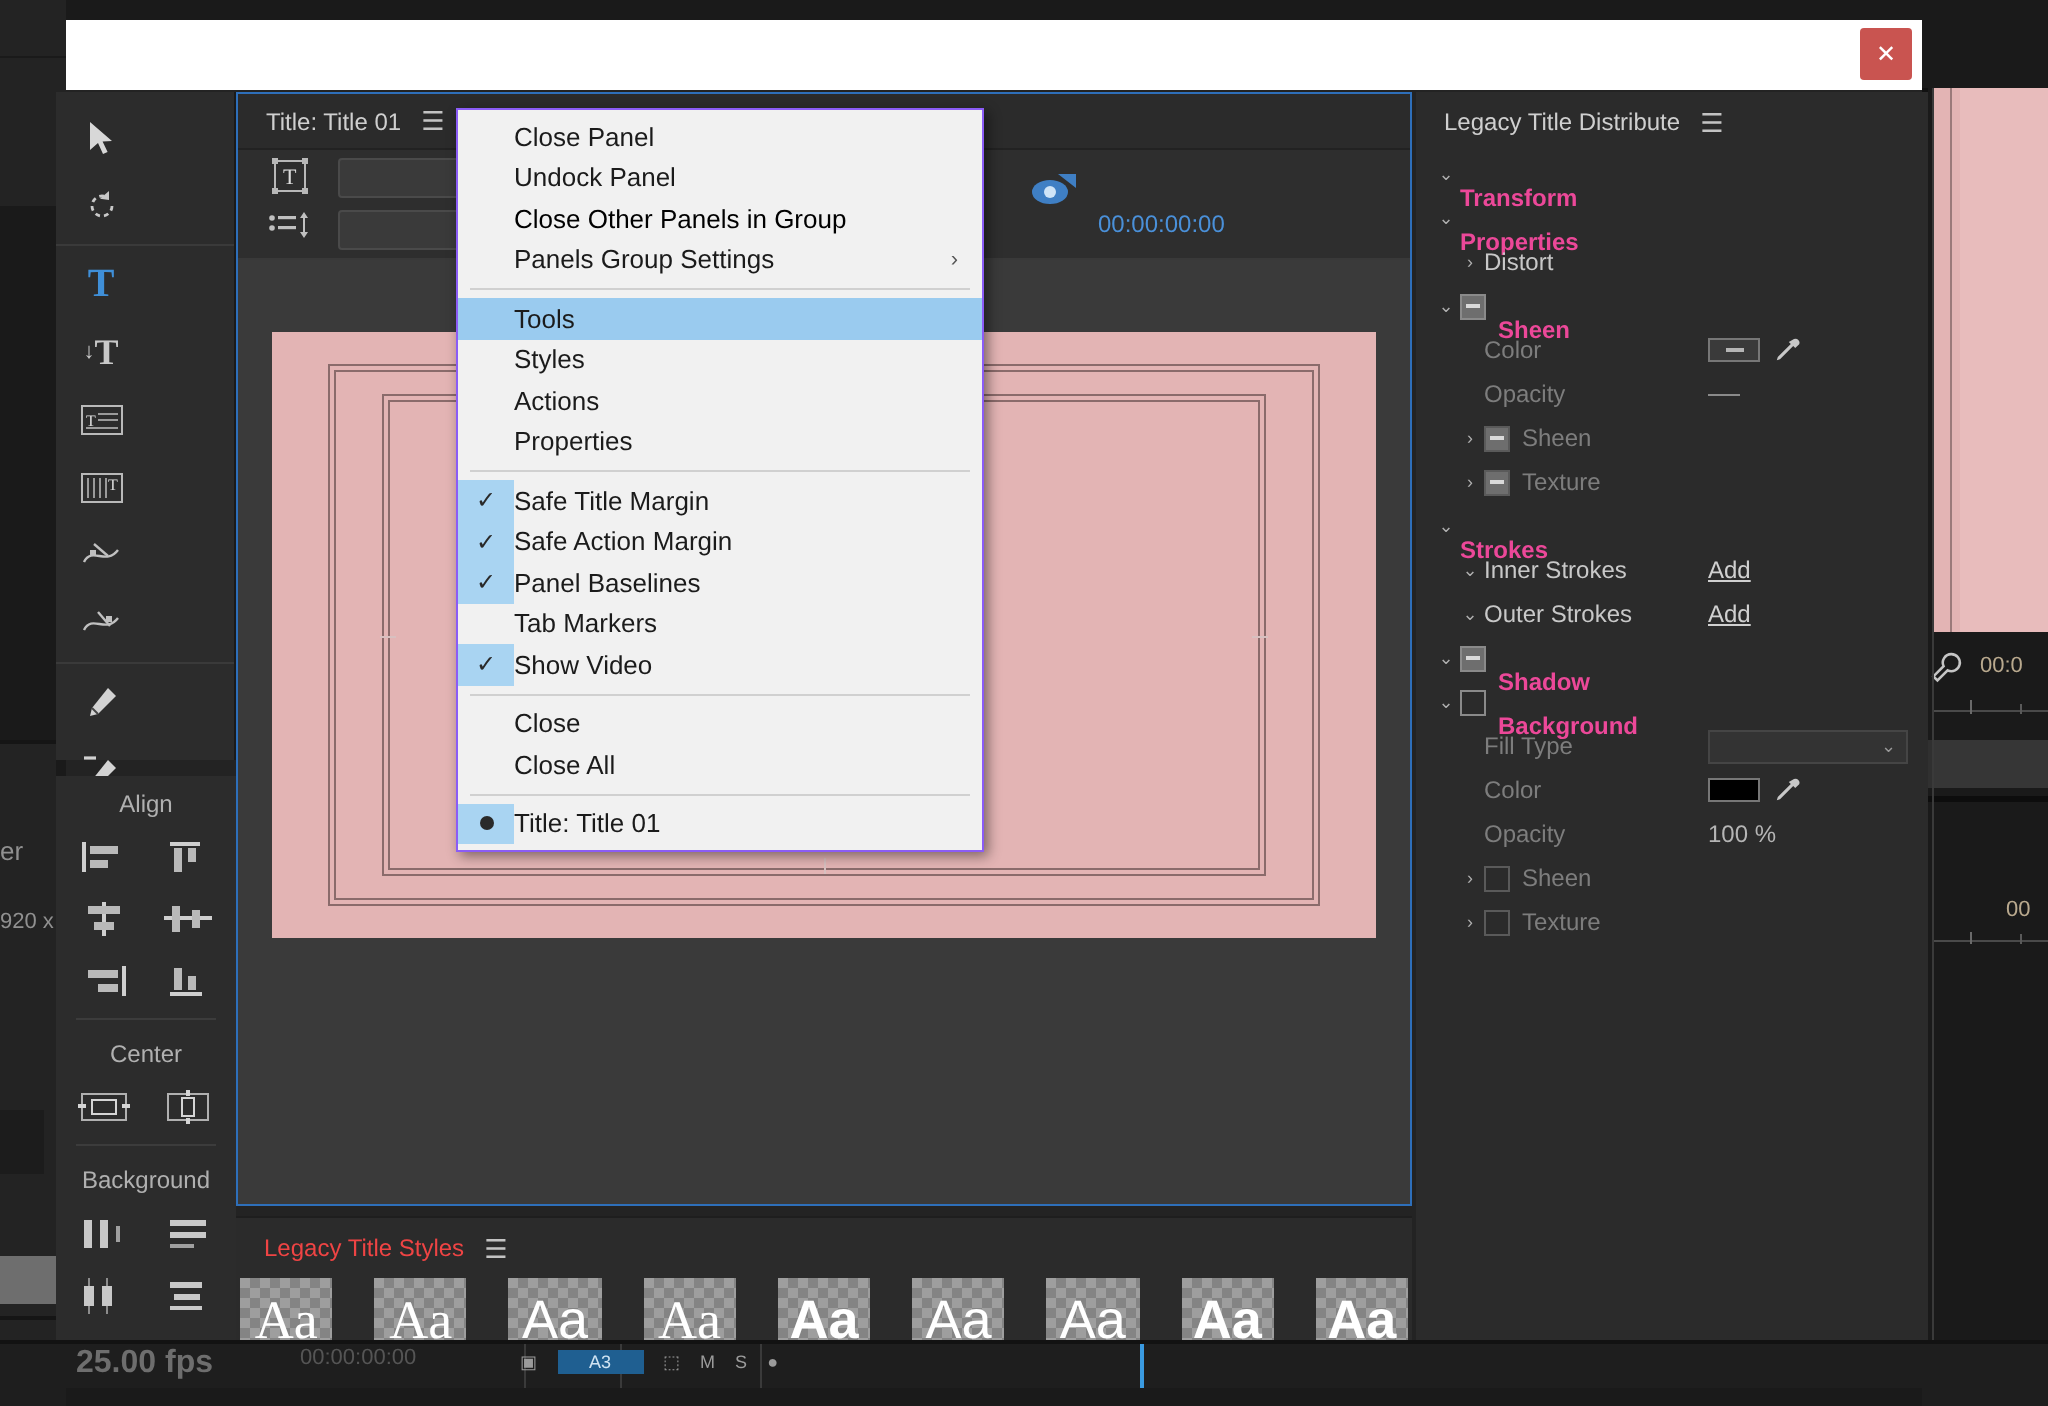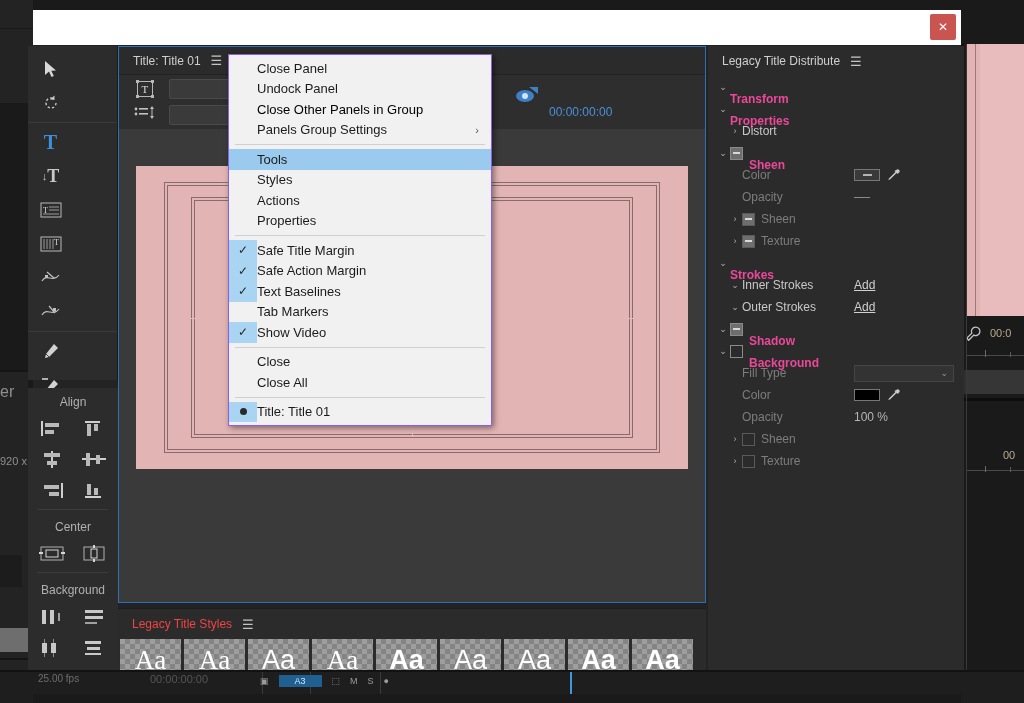--- a/index.html
+++ b/index.html
@@ -62,21 +62,21 @@
   .safe-rect { position:absolute; border:1px solid #8a6b6b; }
   #crosshair-l { position:absolute; left:54px; top:50%; width:8px; height:1px; background:#d8c0c0; }
   #crosshair-r { position:absolute; right:54px; top:50%; width:8px; height:1px; background:#d8c0c0; }
   #crosshair-b { position:absolute; bottom:32px; left:50%; width:1px; height:8px; background:#d8c0c0; }
 
   
   #styles-panel { left:118px; top:608px; width:588px; height:95px; background:#2b2b2b;
      border-top:1px solid #1e1e1e; }
   #styles-tabbar { height:30px; display:flex; align-items:center; padding-left:14px; }
   #styles-label { color:#ef4444; font-size:12px; }
-  #styles-strip { display:flex; padding:0 2px; gap:3px;align-items:center; }
+  #styles-strip { display:flex; padding:0 2px; gap:21px;align-items:center; }
   .style-sw { width:61px; height:42px;
      background-color:#9e9e9e;
      background-image:
        linear-gradient(45deg,#848484 25%,transparent 25%,transparent 75%,#848484 75%),
        linear-gradient(45deg,#848484 25%,transparent 25%,transparent 75%,#848484 75%);
      background-size:10px 10px; background-position:0 0,5px 5px;
      display:flex; align-items:center; justify-content:center;
      font-family:"Liberation Serif", serif; font-size:27px; color:#fff; cursor:pointer;
      overflow:hidden; }
 
@@ -115,26 +115,26 @@
   #right-tc2 { left:1003px; top:449px; color:#b9a98e; font-size:11px; }
   #right-sel { left:955px; top:370px; width:69px; height:24px; background:#303030; }
   #right-sel2 { left:966px; top:370px; width:58px; height:24px; background:#363636; }
 
   
   #tl-area { left:0px; top:672px; width:1024px; height:31px; background:#1e1e1e; }
   #tl-headerbar { position:absolute; left:260px; top:674px; width:400px; height:14px;
      display:flex; align-items:center; gap:10px; color:#9b9b9b; font-size:9px; }
   #tl-a3 { background:#1f5f91; color:#cfe3f2; padding:1px 16px; font-size:9px; }
   #tl-playhead { position:absolute; left:570px; top:672px; width:2px; height:31px; background:#3a9ae0; }
-  #fps-label { position:absolute; left:38px; top:673px; color:#6e6e6e; font-size:10px; }
+  #fps-label { position:absolute; left:38px; top:673px; color:#6e6e6e; font-size:16px;font-weight:bold; }
   #tl-tc-ghost { position:absolute; left:150px; top:673px; color:#555; font-size:11px; }
 
   
   #leftpart { left:0; top:370px; width:28px; height:333px; background:#232323; }
-  #lp-text1 { position:absolute; left:0px; top:383px; color:#909090; font-size:16px; }
+  #lp-text1 { position:absolute; left:0px; top:418px; color:#909090; font-size:13px; }
   #lp-text2 { position:absolute; left:0px; top:455px; color:#909090; font-size:11px; }
   #lp-box { position:absolute; left:0px; top:555px; width:22px; height:32px; background:#1c1c1c; }
   #lp-box2 { position:absolute; left:0px; top:628px; width:28px; height:24px; background:#6e6e6e; }
 
   
   #ctx-menu { left:228px; top:54px; width:264px; background:#f1f1f1;
      border:1px solid #8b5cf6; box-shadow:2px 2px 6px rgba(0,0,0,.45); z-index:50;
      padding:3px 0; font-size:13px; color:#1b1b1b; }
   .mi { display:flex; align-items:center; height:20.5px; cursor:pointer; }
   .mi .mark { width:28px; flex:0 0 28px; height:100%; display:flex;
@@ -718,21 +718,21 @@
       <div class="mi">
         <span class="mark on">✓</span>
         <span class="mtext">Safe Title Margin</span>
       </div>
       <div class="mi">
         <span class="mark on">✓</span>
         <span class="mtext">Safe Action Margin</span>
       </div>
       <div class="mi">
         <span class="mark on">✓</span>
-        <span class="mtext">Text Baselines</span>
+        <span class="mtext">Panel Baselines</span>
       </div>
       <div class="mi">
         <span class="mark"></span>
         <span class="mtext">Tab Markers</span>
       </div>
       <div class="mi">
         <span class="mark on">✓</span>
         <span class="mtext">Show Video</span>
       </div>
       <div class="msep"></div>

